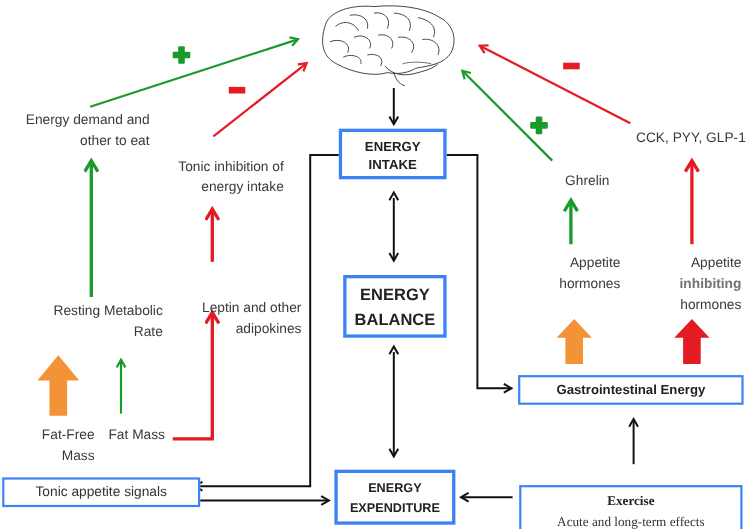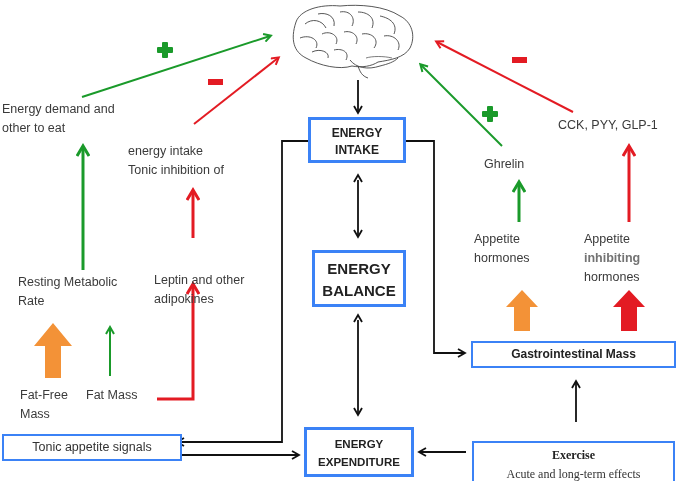--- a/index.html
+++ b/index.html
@@ -1,19 +1,19 @@
 <!DOCTYPE html>
 <html><head>
 <meta charset="utf-8">
 <style>
   html, body { margin: 0; padding: 0; background: #ffffff; }
   body { width: 680px; height: 481px; position: relative; overflow: hidden;
          font-family: "Liberation Sans", "DejaVu Sans", sans-serif; color: #333; }
   svg.canvas { position: absolute; left: 0; top: 0; }
-  .lbl { position: absolute; text-align: left; font-size: 12.5px; line-height: 19px; color: #3a3a3a; white-space: nowrap; }
+  .lbl { position: absolute; text-align: right; font-size: 12.5px; line-height: 19px; color: #3a3a3a; white-space: nowrap; }
   .box { position: absolute; border: 2px solid #3b82f6; background: #fff; text-align: center; font-weight: bold; color: #222; box-sizing: border-box; }
   .box.thick { border-width: 3px; }
   .orange { color: #f0913a; font-weight: bold; }
   .redt { color: #737373; font-weight: bold; }
 </style>
 </head>
 <body>
 
 <svg class="canvas" width="680" height="481" viewBox="0 0 680 481">
   <defs>
@@ -105,37 +105,37 @@
 </div>
 <div class="box thick" style="left:312px;top:250px;width:94px;height:57px;font-size:15px;line-height:22px;padding-top:5px;">
   <div>ENERGY</div>
   <div>BALANCE</div>
 </div>
 <div class="box thick" style="left:304px;top:427px;width:110px;height:50px;font-size:11.5px;line-height:18px;padding-top:5px;">
   <div>ENERGY</div>
   <div>EXPENDITURE</div>
 </div>
 <div class="box" style="left:471px;top:341px;width:205px;height:27px;font-size:12px;line-height:23px;">
-  <span>Gastrointestinal Mass</span>
+  <span>Gastrointestinal Energy</span>
 </div>
 <div class="box" style="left:472px;top:441px;width:203px;height:62px;font-size:12px;line-height:19px;padding-top:3px;font-family:Liberation Serif, serif;">
   <div>Exercise</div>
   <div style="font-weight:normal;color:#333;">Acute and long-term effects</div>
 </div>
 <div class="box" style="left:2px;top:434px;width:180px;height:27px;font-size:12.5px;line-height:23px;font-weight:normal;color:#333;">
   <span>Tonic appetite signals</span>
 </div>
 
 <div class="lbl" style="left:2px;top:100px;width:134px;">
   <div>Energy demand and</div>
   <div>other to eat</div>
 </div>
 <div class="lbl" style="left:128px;top:142px;width:130px;">
+  <div>Tonic inhibition of</div>
   <div>energy intake</div>
-  <div>Tonic inhibition of</div>
 </div>
 <div class="lbl" style="left:154px;top:243px;width:120px;margin-top:28px;">
   <div>Leptin and other</div>
   <div>adipokines</div>
 </div>
 <div class="lbl" style="left:18px;top:273px;width:130px;">
   <div>Resting Metabolic</div>
   <div>Rate</div>
 </div>
 <div class="lbl" style="left:20px;top:386px;width:66px;">

